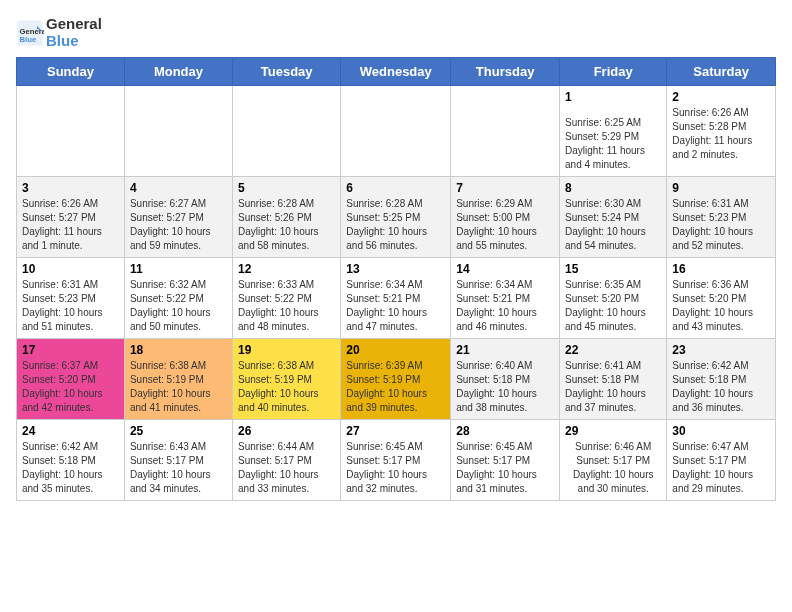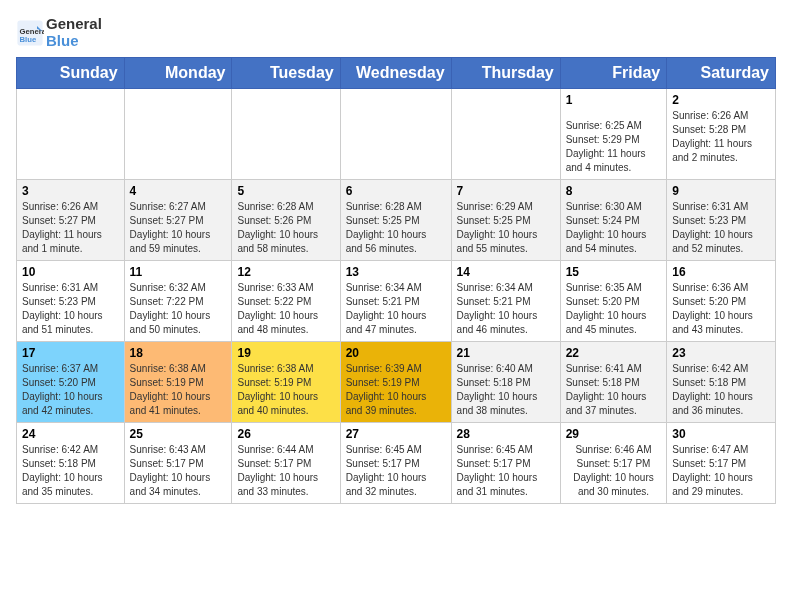--- a/index.html
+++ b/index.html
@@ -38,23 +38,23 @@
       color: #555;
     }
     .calendar {
       width: 100%;
       border-collapse: collapse;
       font-size: 11px;
     }
     .calendar th {
       background-color: #4472c4;
       color: #fff;
-      text-align: right;
+      text-align: center;
       padding: 6px 6px;
-      font-size: 16px;
+      font-size: 13px;
       font-weight: bold;
       border: 1px solid #3a62b4;
     }
     .calendar td {
       vertical-align: top;
       padding: 4px 5px;
       border: 1px solid #ccc;
       background: #fff;
       min-height: 70px;
       width: 112px;
@@ -151,21 +151,21 @@
         </td>
         <td style="background: rgb(242, 242, 242);">
           <div class="day-number">6</div>
           <div class="day-info" style="white-space: pre-line;">Sunrise: 6:28 AM
 Sunset: 5:25 PM
 Daylight: 10 hours and 56 minutes.</div>
         </td>
         <td style="background: rgb(242, 242, 242);">
           <div class="day-number">7</div>
           <div class="day-info" style="white-space: pre-line;">Sunrise: 6:29 AM
-Sunset: 5:25 PM
+Sunset: 5:00 PM
 Daylight: 10 hours and 55 minutes.</div>
         </td>
         <td style="background: rgb(242, 242, 242);">
           <div class="day-number">8</div>
           <div class="day-info" style="white-space: pre-line;">Sunrise: 6:30 AM
 Sunset: 5:24 PM
 Daylight: 10 hours and 54 minutes.</div>
         </td>
         <td style="background: rgb(242, 242, 242);">
           <div class="day-number">9</div>
@@ -177,21 +177,21 @@
       <tr>
         <td>
           <div class="day-number">10</div>
           <div class="day-info" style="white-space: pre-line;">Sunrise: 6:31 AM
 Sunset: 5:23 PM
 Daylight: 10 hours and 51 minutes.</div>
         </td>
         <td>
           <div class="day-number">11</div>
           <div class="day-info" style="white-space: pre-line;">Sunrise: 6:32 AM
-Sunset: 7:22 PM
+Sunset: 5:22 PM
 Daylight: 10 hours and 50 minutes.</div>
         </td>
         <td>
           <div class="day-number">12</div>
           <div class="day-info" style="white-space: pre-line;">Sunrise: 6:33 AM
 Sunset: 5:22 PM
 Daylight: 10 hours and 48 minutes.</div>
         </td>
         <td>
           <div class="day-number">13</div>
@@ -212,21 +212,21 @@
 Daylight: 10 hours and 45 minutes.</div>
         </td>
         <td>
           <div class="day-number">16</div>
           <div class="day-info" style="white-space: pre-line;">Sunrise: 6:36 AM
 Sunset: 5:20 PM
 Daylight: 10 hours and 43 minutes.</div>
         </td>
       </tr>
       <tr>
-        <td style="background: #7dd3fc;">
+        <td style="background: #ec4899;">
           <div class="day-number">17</div>
           <div class="day-info" style="white-space: pre-line;">Sunrise: 6:37 AM
 Sunset: 5:20 PM
 Daylight: 10 hours and 42 minutes.</div>
         </td>
         <td style="background: #fdba74;">
           <div class="day-number">18</div>
           <div class="day-info" style="white-space: pre-line;">Sunrise: 6:38 AM
 Sunset: 5:19 PM
 Daylight: 10 hours and 41 minutes.</div>

